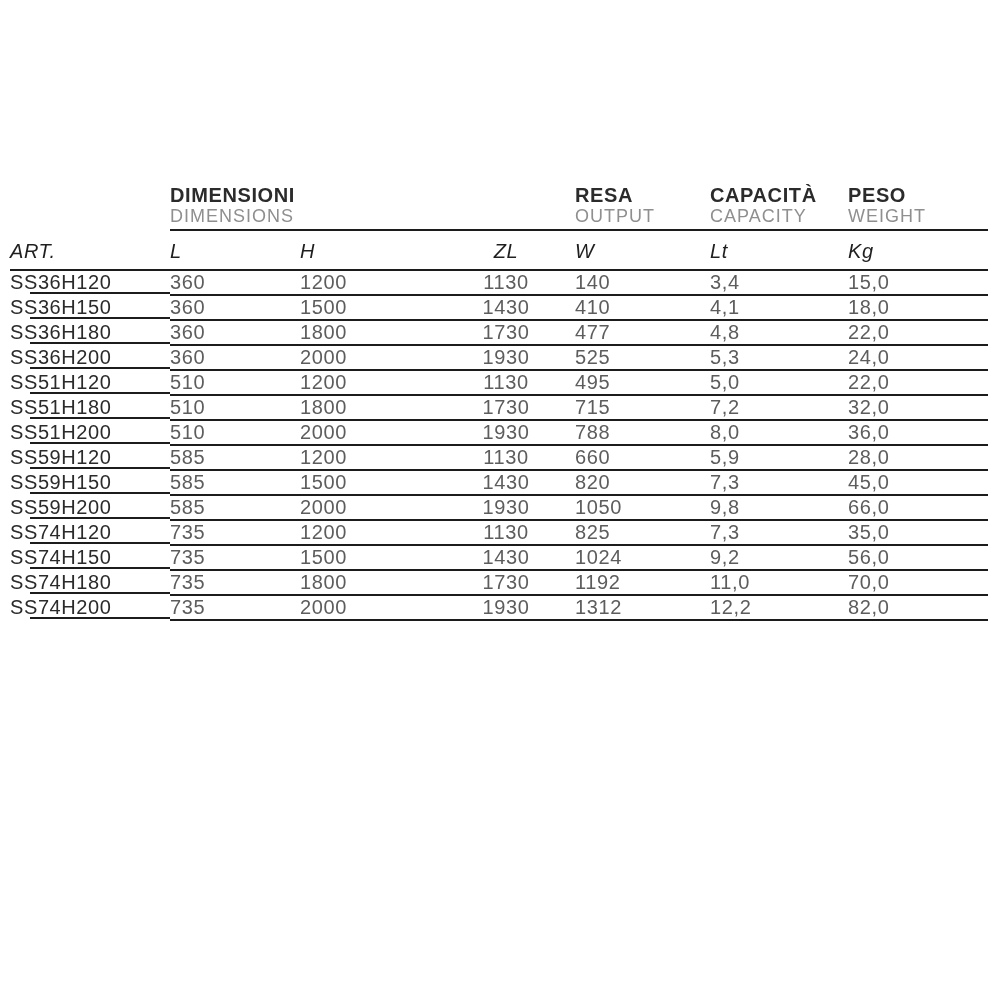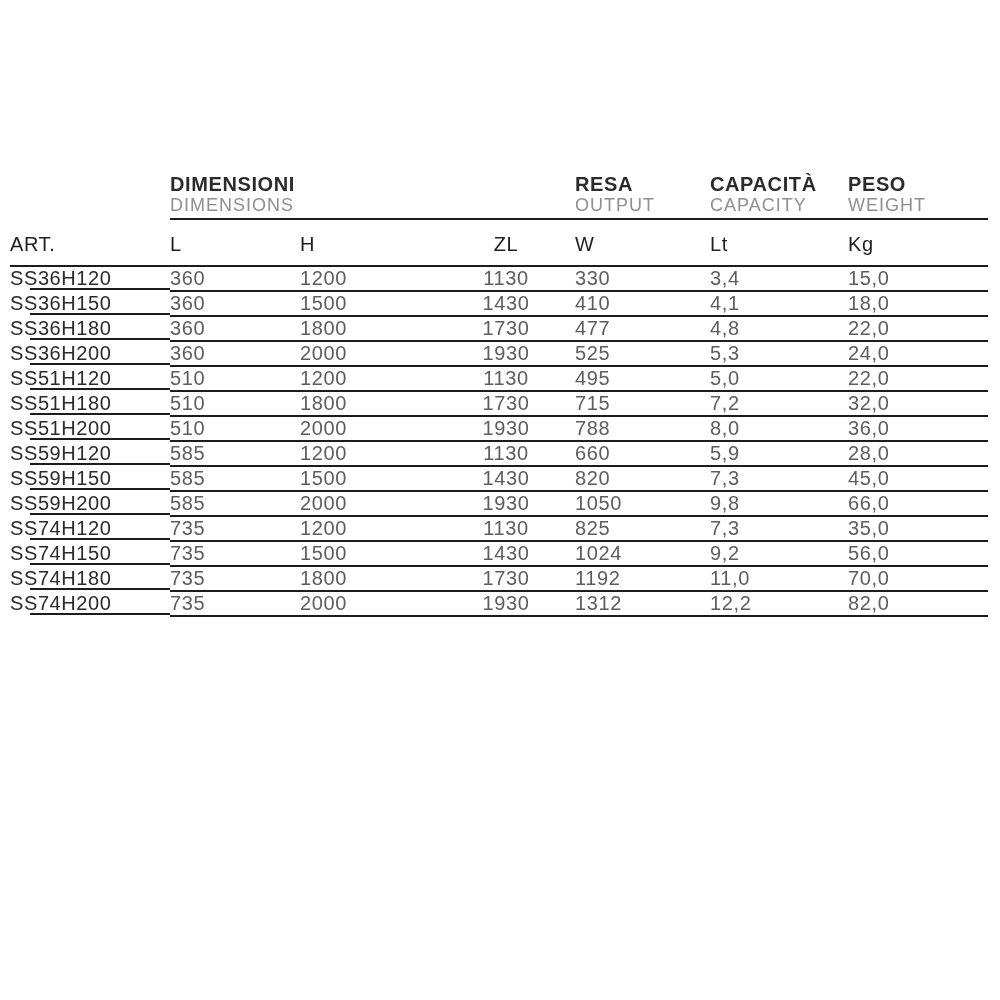--- a/index.html
+++ b/index.html
@@ -13,21 +13,21 @@
   }
   .page {
     position: relative;
     width: 1000px;
     height: 1000px;
     background: #ffffff;
   }
   .spec-wrap {
     position: absolute;
     left: 10px;
-    top: 174px;
+    top: 185px;
     width: 978px;
   }
   table.spec {
     border-collapse: separate;
     border-spacing: 0;
     table-layout: fixed;
     width: 978px;
   }
   table.spec td {
     box-sizing: border-box;
@@ -48,21 +48,21 @@
   }
   .grp-line2 {
     font-size: 18px;
     font-weight: 400;
     color: #8f8f8f;
     letter-spacing: 1px;
     line-height: 21px;
     padding-bottom: 2px;
   }
   
-  tr.head-row { height: 47px; }
+  tr.head-row { height: 40px; font-style: italic; }
   tr.head-row td {
     vertical-align: middle;
     border-bottom: 2px solid #1c1c1c;
     font-size: 20px;
     font-weight: 400;
     color: #1f1f1f;
     letter-spacing: 0.6px;
     padding-top: 3px;
   }
   
@@ -132,21 +132,21 @@
           <td class="c-lt">Lt</td>
           <td class="c-kg">Kg</td>
         </tr>
       </thead>
       <tbody class="data">
   <tr>
     <td class="c-art">SS36H120</td>
     <td class="c-l">360</td>
     <td class="c-h">1200</td>
     <td class="c-zl">1130</td>
-    <td class="c-w">330</td>
+    <td class="c-w">140</td>
     <td class="c-lt">3,4</td>
     <td class="c-kg">15,0</td>
   </tr>
 
   <tr>
     <td class="c-art">SS36H150</td>
     <td class="c-l">360</td>
     <td class="c-h">1500</td>
     <td class="c-zl">1430</td>
     <td class="c-w">410</td>

